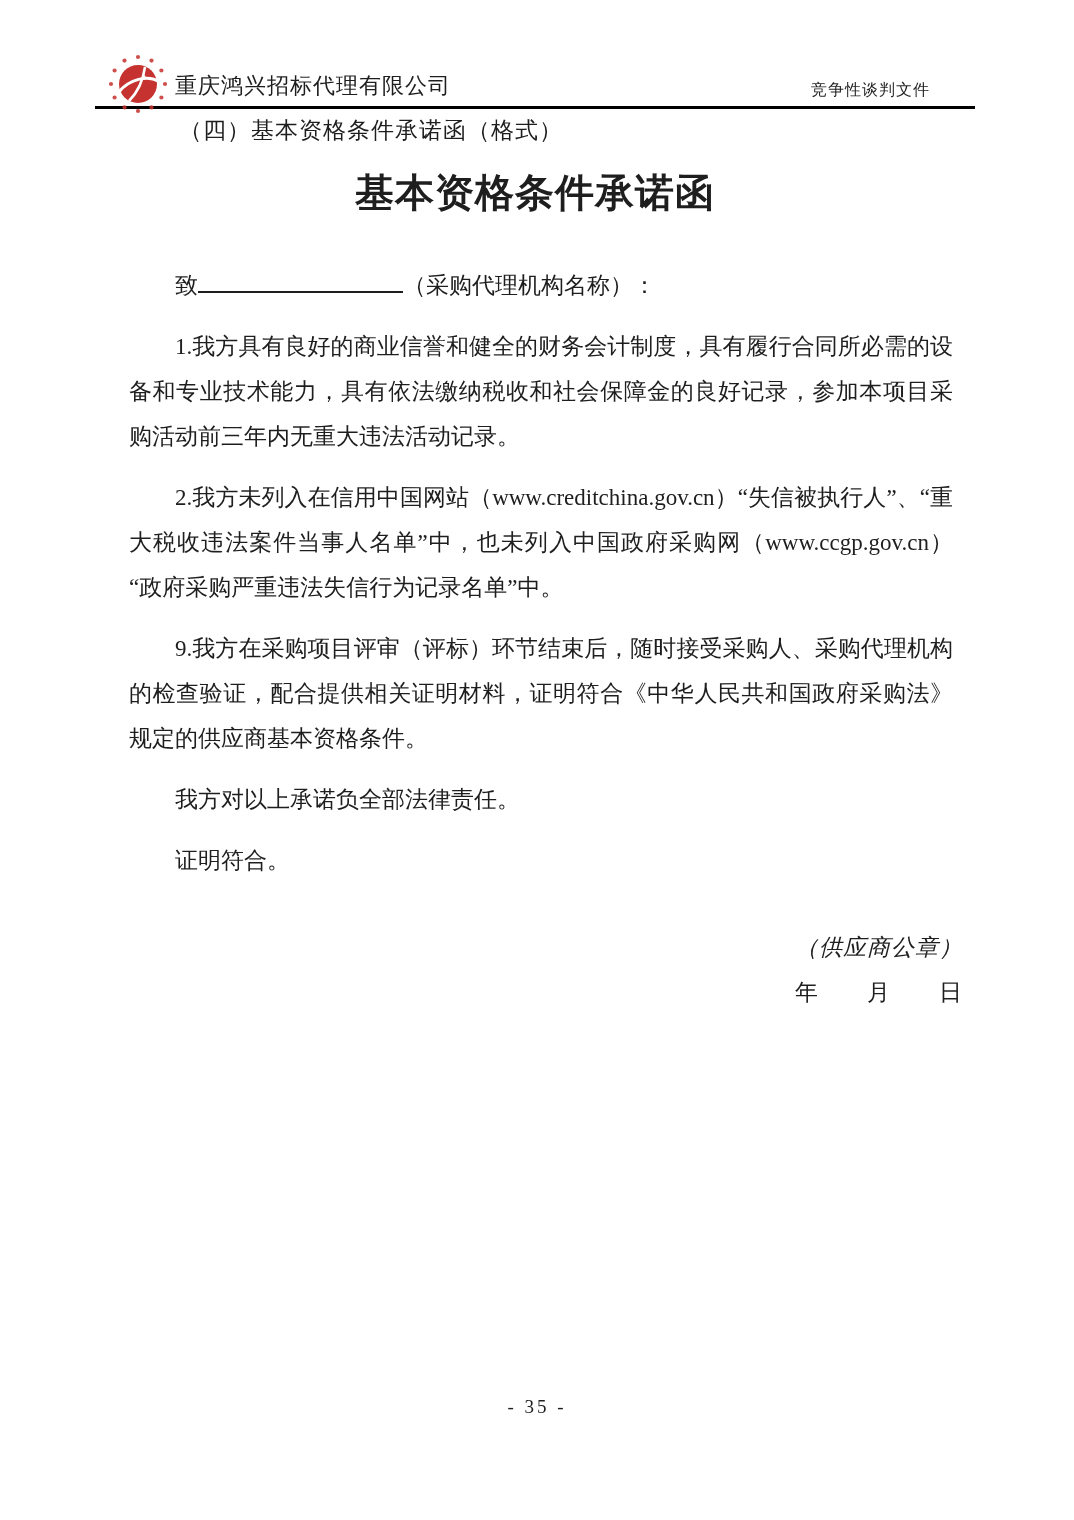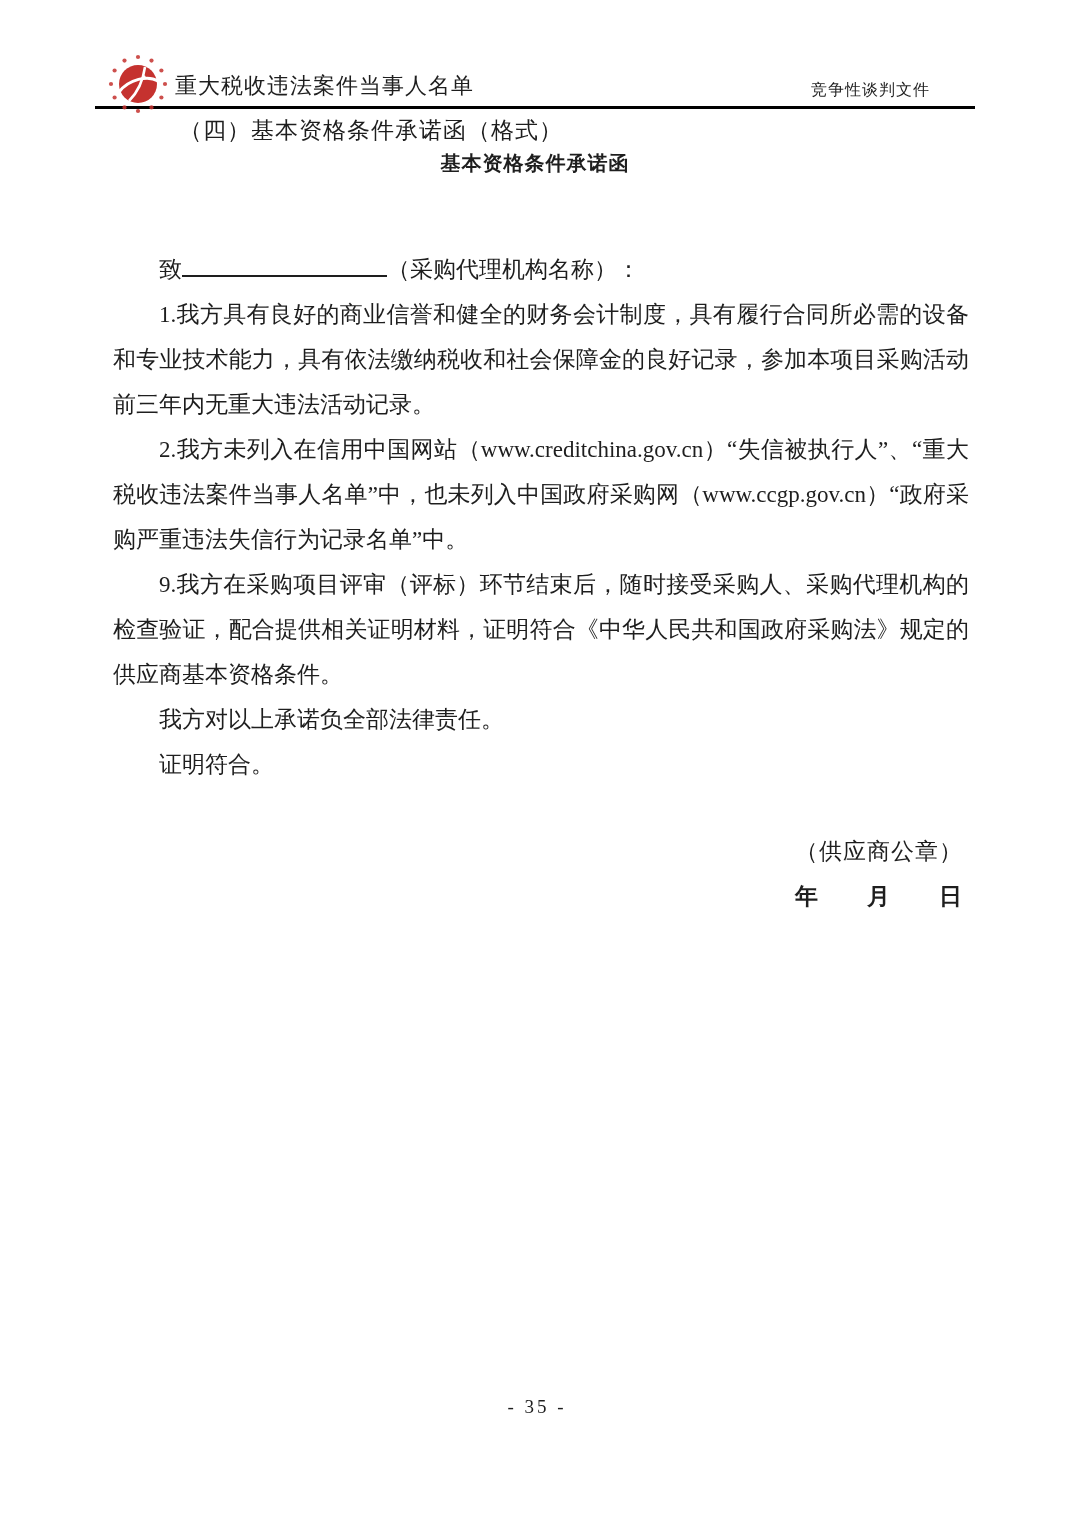--- a/index.html
+++ b/index.html
@@ -31,47 +31,47 @@
     font-size: 16px; letter-spacing: 1px; white-space: nowrap;
   }
 
   
   .section-heading {
     position: absolute; top: 115px; left: 160px;
     font-size: 23px; letter-spacing: 1px; white-space: nowrap; margin-left: 19px;
   }
   .doc-title {
     position: absolute; top: 150px; left: 95px; right: 99px;
-    margin: 0; text-align: center;
-    font-size: 20px; font-weight: bold; letter-spacing: 1px;
+    margin: 16px; text-align: center;
+    font-size: 39px; font-weight: bold; letter-spacing: 1px;
   }
 
   
   .content {
     position: absolute; top: 247px; left: 113px; width: 856px;
     font-size: 23px; line-height: 45px;
     text-align: justify;
   }
-  .content p { margin: 0; }
+  .content p { margin: 16px; }
   .para, .salutation, .closing-line { text-indent: 2em; }
   .supplier-line { text-indent: 0; padding-left: 87px; }
 
   .blank {
     display: inline-block;
     border-bottom: 2px solid var(--ink);
     height: 1px;
   }
   .blank-long  { width: 205px; }
   .blank-short { width: 147px; }
 
   
   .signature { margin-top: 42px; text-align: right; padding-right: 6px; }
   .signature p { margin: 0; text-indent: 0; }
-  .seal-line { letter-spacing: 1px; }
-  .date-line { letter-spacing: 1px; font-weight: bold; }
+  .seal-line { letter-spacing: 1px; font-style: italic; }
+  .date-line { letter-spacing: 1px; }
 
   
   .doc-footer {
     position: absolute; top: 1396px; left: 0; width: 100%;
     text-align: center; font-size: 19px; letter-spacing: 3px;
   }
 </style>
 </head>
 <body>
 
@@ -93,21 +93,21 @@
             <circle cx="30" cy="3" r="2.1"></circle>
           <circle cx="43.5" cy="6.6" r="2.1"></circle>
             <circle cx="53.4" cy="16.5" r="2.1"></circle>
         </g>
         <circle cx="30" cy="30" r="19" fill="var(--logo-red)"></circle>
         <path d="M11 38 C 21 25, 40 21, 50 27" stroke="#ffffff" stroke-width="3" fill="none"></path>
         <path d="M21 47 C 29 39, 35 27, 37 13" stroke="#ffffff" stroke-width="2.6" fill="none"></path>
         <circle cx="36" cy="23" r="1.7" fill="#ffffff"></circle>
       </svg>
     </div>
-    <div class="company">重大税收违法案件当事人名单</div>
+    <div class="company">重庆鸿兴招标代理有限公司</div>
     <div class="doctype">竞争性谈判文件</div>
   </header>
 
   <div class="section-heading">（四）基本资格条件承诺函（格式）</div>
   <h1 class="doc-title">基本资格条件承诺函</h1>
 
   <div class="content">
     <p class="salutation"><span>致</span><span class="blank blank-long"></span><span>（采购代理机构名称）：</span></p>
 
 

